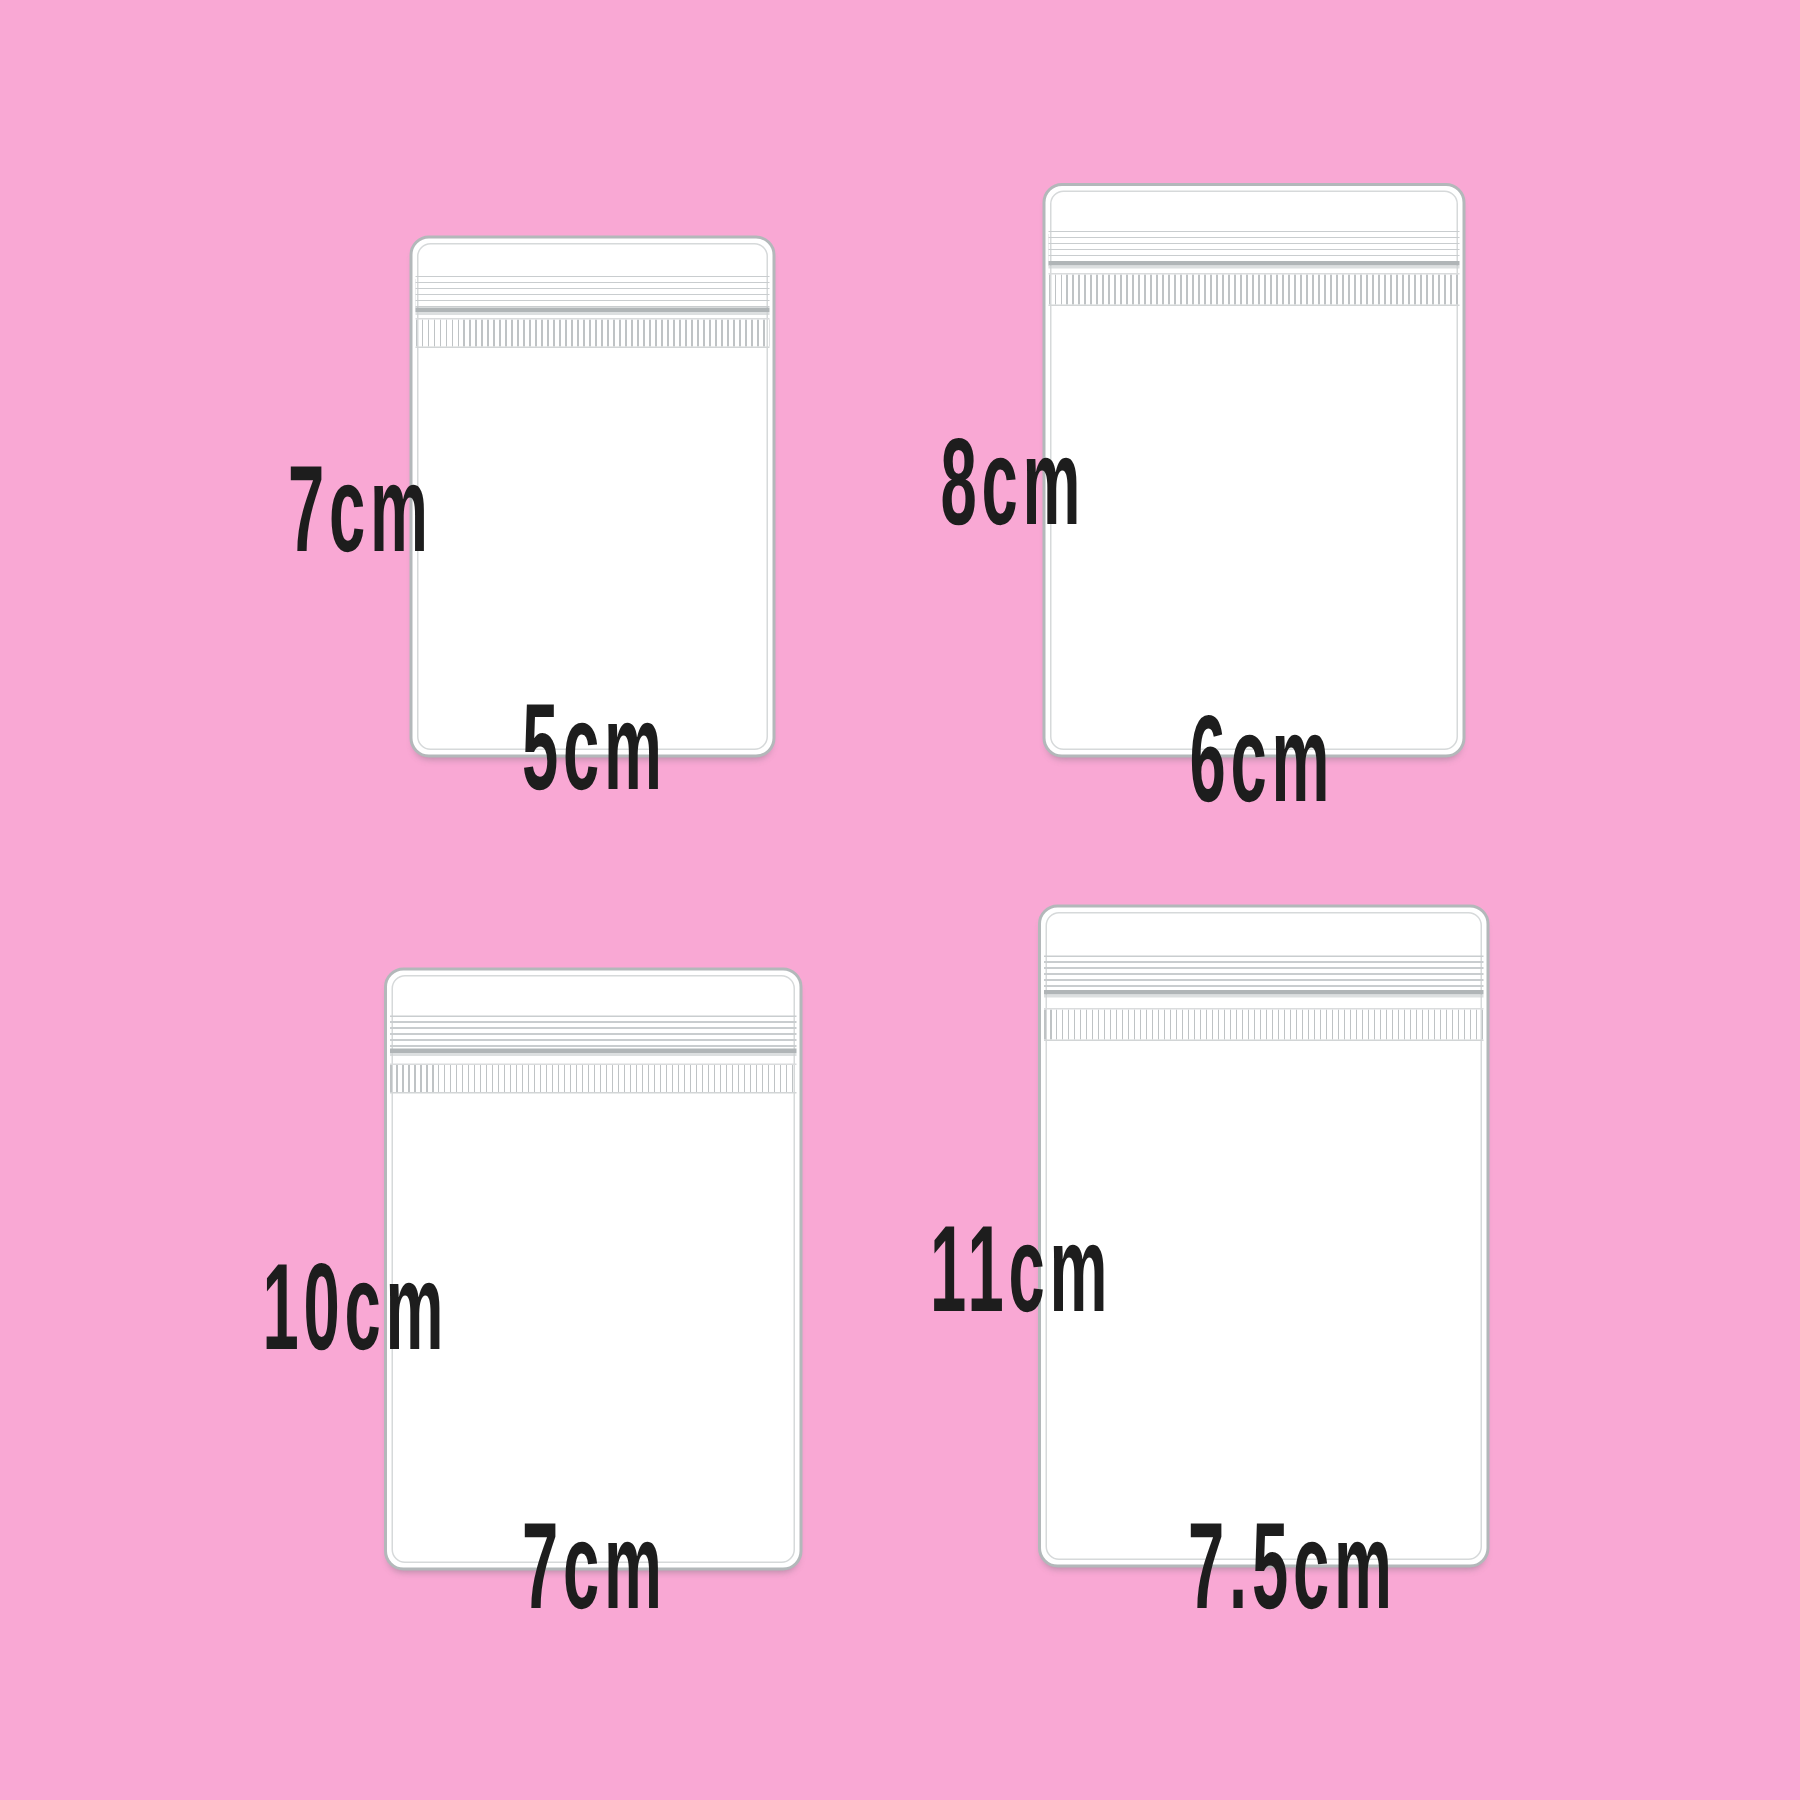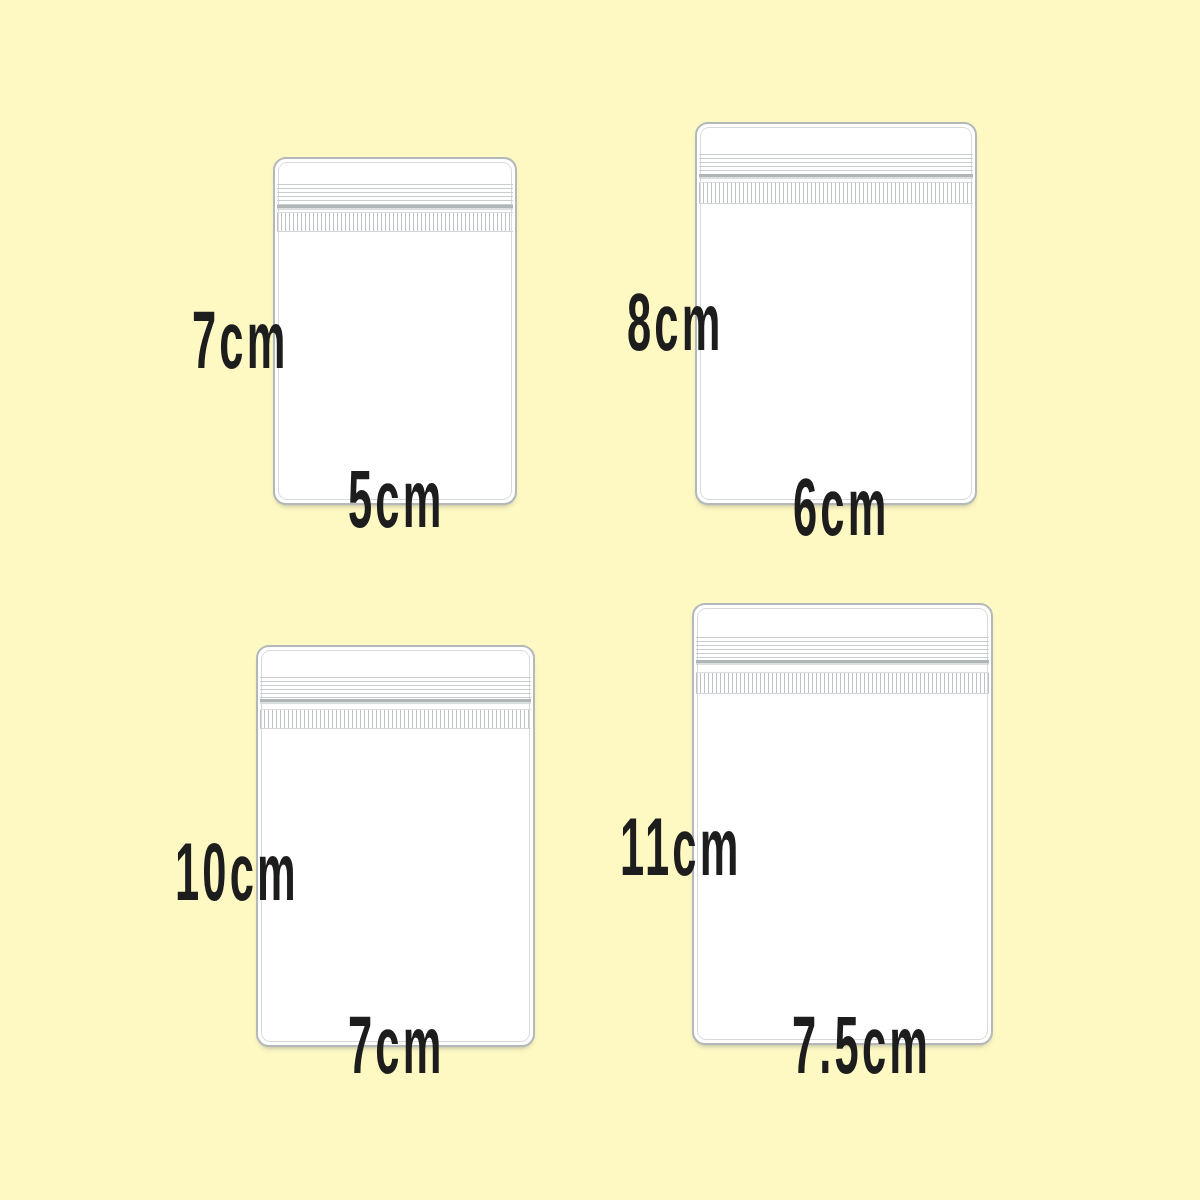--- a/index.html
+++ b/index.html
@@ -5,21 +5,21 @@
   html, body {
     margin: 0;
     padding: 0;
     background: #ffffff;
     font-family: "Liberation Sans", sans-serif;
   }
   .stage {
     position: relative;
     width: 1200px;
     height: 1200px;
-    background: #fef9c3;
+    background: #f9a8d4;
     overflow: hidden;
   }
 
   
   .bag {
     position: absolute;
     box-sizing: border-box;
     background: #ffffff;
     border: 2px solid #b3b8ba;
     border-radius: 13px;

